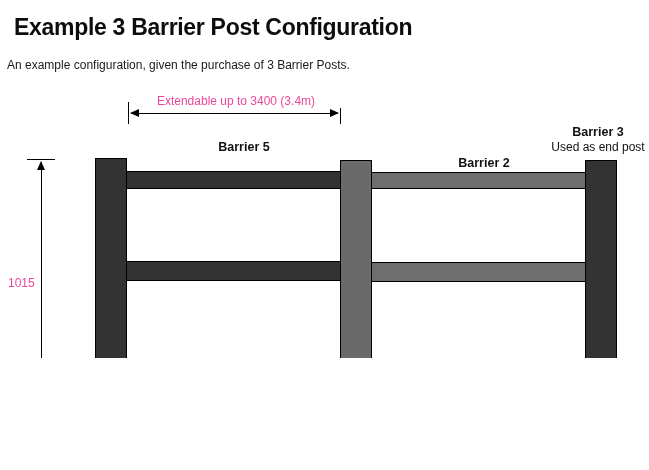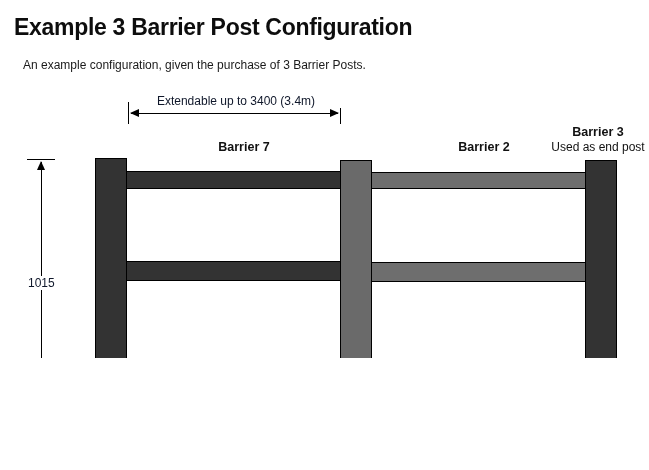--- a/index.html
+++ b/index.html
@@ -18,21 +18,21 @@
     position: absolute;
     left: 14px; top: 14px;
     font-size: 23px;
     font-weight: bold;
     letter-spacing: -0.3px;
     color: #0d0d0d;
     white-space: nowrap;
   }
   .subtitle {
     position: absolute;
-    left: 23px; top: 58px;
+    left: 7px; top: 58px;
     font-size: 12px;
     color: #1a1a1a;
     white-space: nowrap;
   }
   .footer-note {
     position: absolute;
     left: 304px; top: 451px;
     font-size: 11.5px;
     color: #2a2a2a;
     white-space: nowrap;
@@ -65,21 +65,21 @@
     position: absolute;
     font-size: 12.5px;
     font-weight: bold;
     text-align: center;
     width: 110px;
     color: #111;
     z-index: 5;
     white-space: nowrap;
   }
   .barrier1-label { left: 189px; top: 140px; }
-  .barrier2-label { left: 429px; top: 140px; }
+  .barrier2-label { left: 429px; top: 156px; }
   .barrier3-block {
     position: absolute;
     left: 543px; top: 125px;
     width: 110px;
     text-align: center;
     z-index: 5;
   }
   .barrier3-line1 { font-size: 12.5px; font-weight: bold; color: #111; }
   .barrier3-line2 { font-size: 12px; font-weight: normal; color: #111; margin-top: 1px; }
 
@@ -93,27 +93,27 @@
 
   .arr { position: absolute; width: 0; height: 0; }
   .arr-left  { border-top: 4px solid transparent; border-bottom: 4px solid transparent; border-right: 9px solid #000; }
   .arr-right { border-top: 4px solid transparent; border-bottom: 4px solid transparent; border-left: 9px solid #000; }
   .arr-up    { border-left: 4px solid transparent; border-right: 4px solid transparent; border-bottom: 9px solid #000; }
   .arr-down  { border-left: 4px solid transparent; border-right: 4px solid transparent; border-top: 9px solid #000; }
 
   .dim-label {
     position: absolute;
     font-size: 12px;
-    color: #0f172a;
+    color: #ec4899;
     white-space: nowrap;
     background: #fff;
     z-index: 6;
   }
   .extendable-label { left: 130px; top: 94px; width: 212px; text-align: center; }
-  .height-label { left: 8px; top: 276px; margin-left: 20px; }
+  .height-label { left: 8px; top: 276px; }
   .postwidth-label { left: 96px; top: 421px; width: 30px; text-align: center; }
   .basewidth-label { left: 81px; top: 457px; width: 60px; text-align: center; }
 </style>
 </head>
 <body>
 
 <div class="page">
 
   <div class="title">Example 3 Barrier Post Configuration</div>
   <div class="subtitle">An example configuration, given the purchase of 3 Barrier Posts.</div>
@@ -125,21 +125,21 @@
   <div class="arr arr-right" style="left:330px; top:109px;"></div>
   <div class="dim-label extendable-label">Extendable up to 3400 (3.4m)</div>
 
   <div class="dim-tick-h" style="left:27px; top:159px; width:28px;"></div>
   <div class="dim-line-v" style="left:41px; top:162px; height:244px;"></div>
   <div class="arr arr-up" style="left:37px; top:161px;"></div>
   <div class="arr arr-down" style="left:37px; top:399px;"></div>
   <div class="dim-tick-h-gray" style="left:28px; top:411px; width:26px;"></div>
   <div class="dim-label height-label">1015</div>
 
-  <div class="barrier-label barrier1-label">Barrier 7</div>
+  <div class="barrier-label barrier1-label">Barrier 5</div>
   <div class="barrier-label barrier2-label">Barrier 2</div>
   <div class="barrier3-block">
     <div class="barrier3-line1">Barrier 3</div>
     <div class="barrier3-line2">Used as end post</div>
   </div>
 
   <div class="rail rail-1-top" style="background-color: rgb(51, 51, 51);"></div>
   <div class="rail rail-1-bottom" style="background-color: rgb(51, 51, 51);"></div>
   <div class="rail rail-2-top" style="background-color: rgb(110, 110, 110);"></div>
   <div class="rail rail-2-bottom" style="background-color: rgb(110, 110, 110);"></div>

